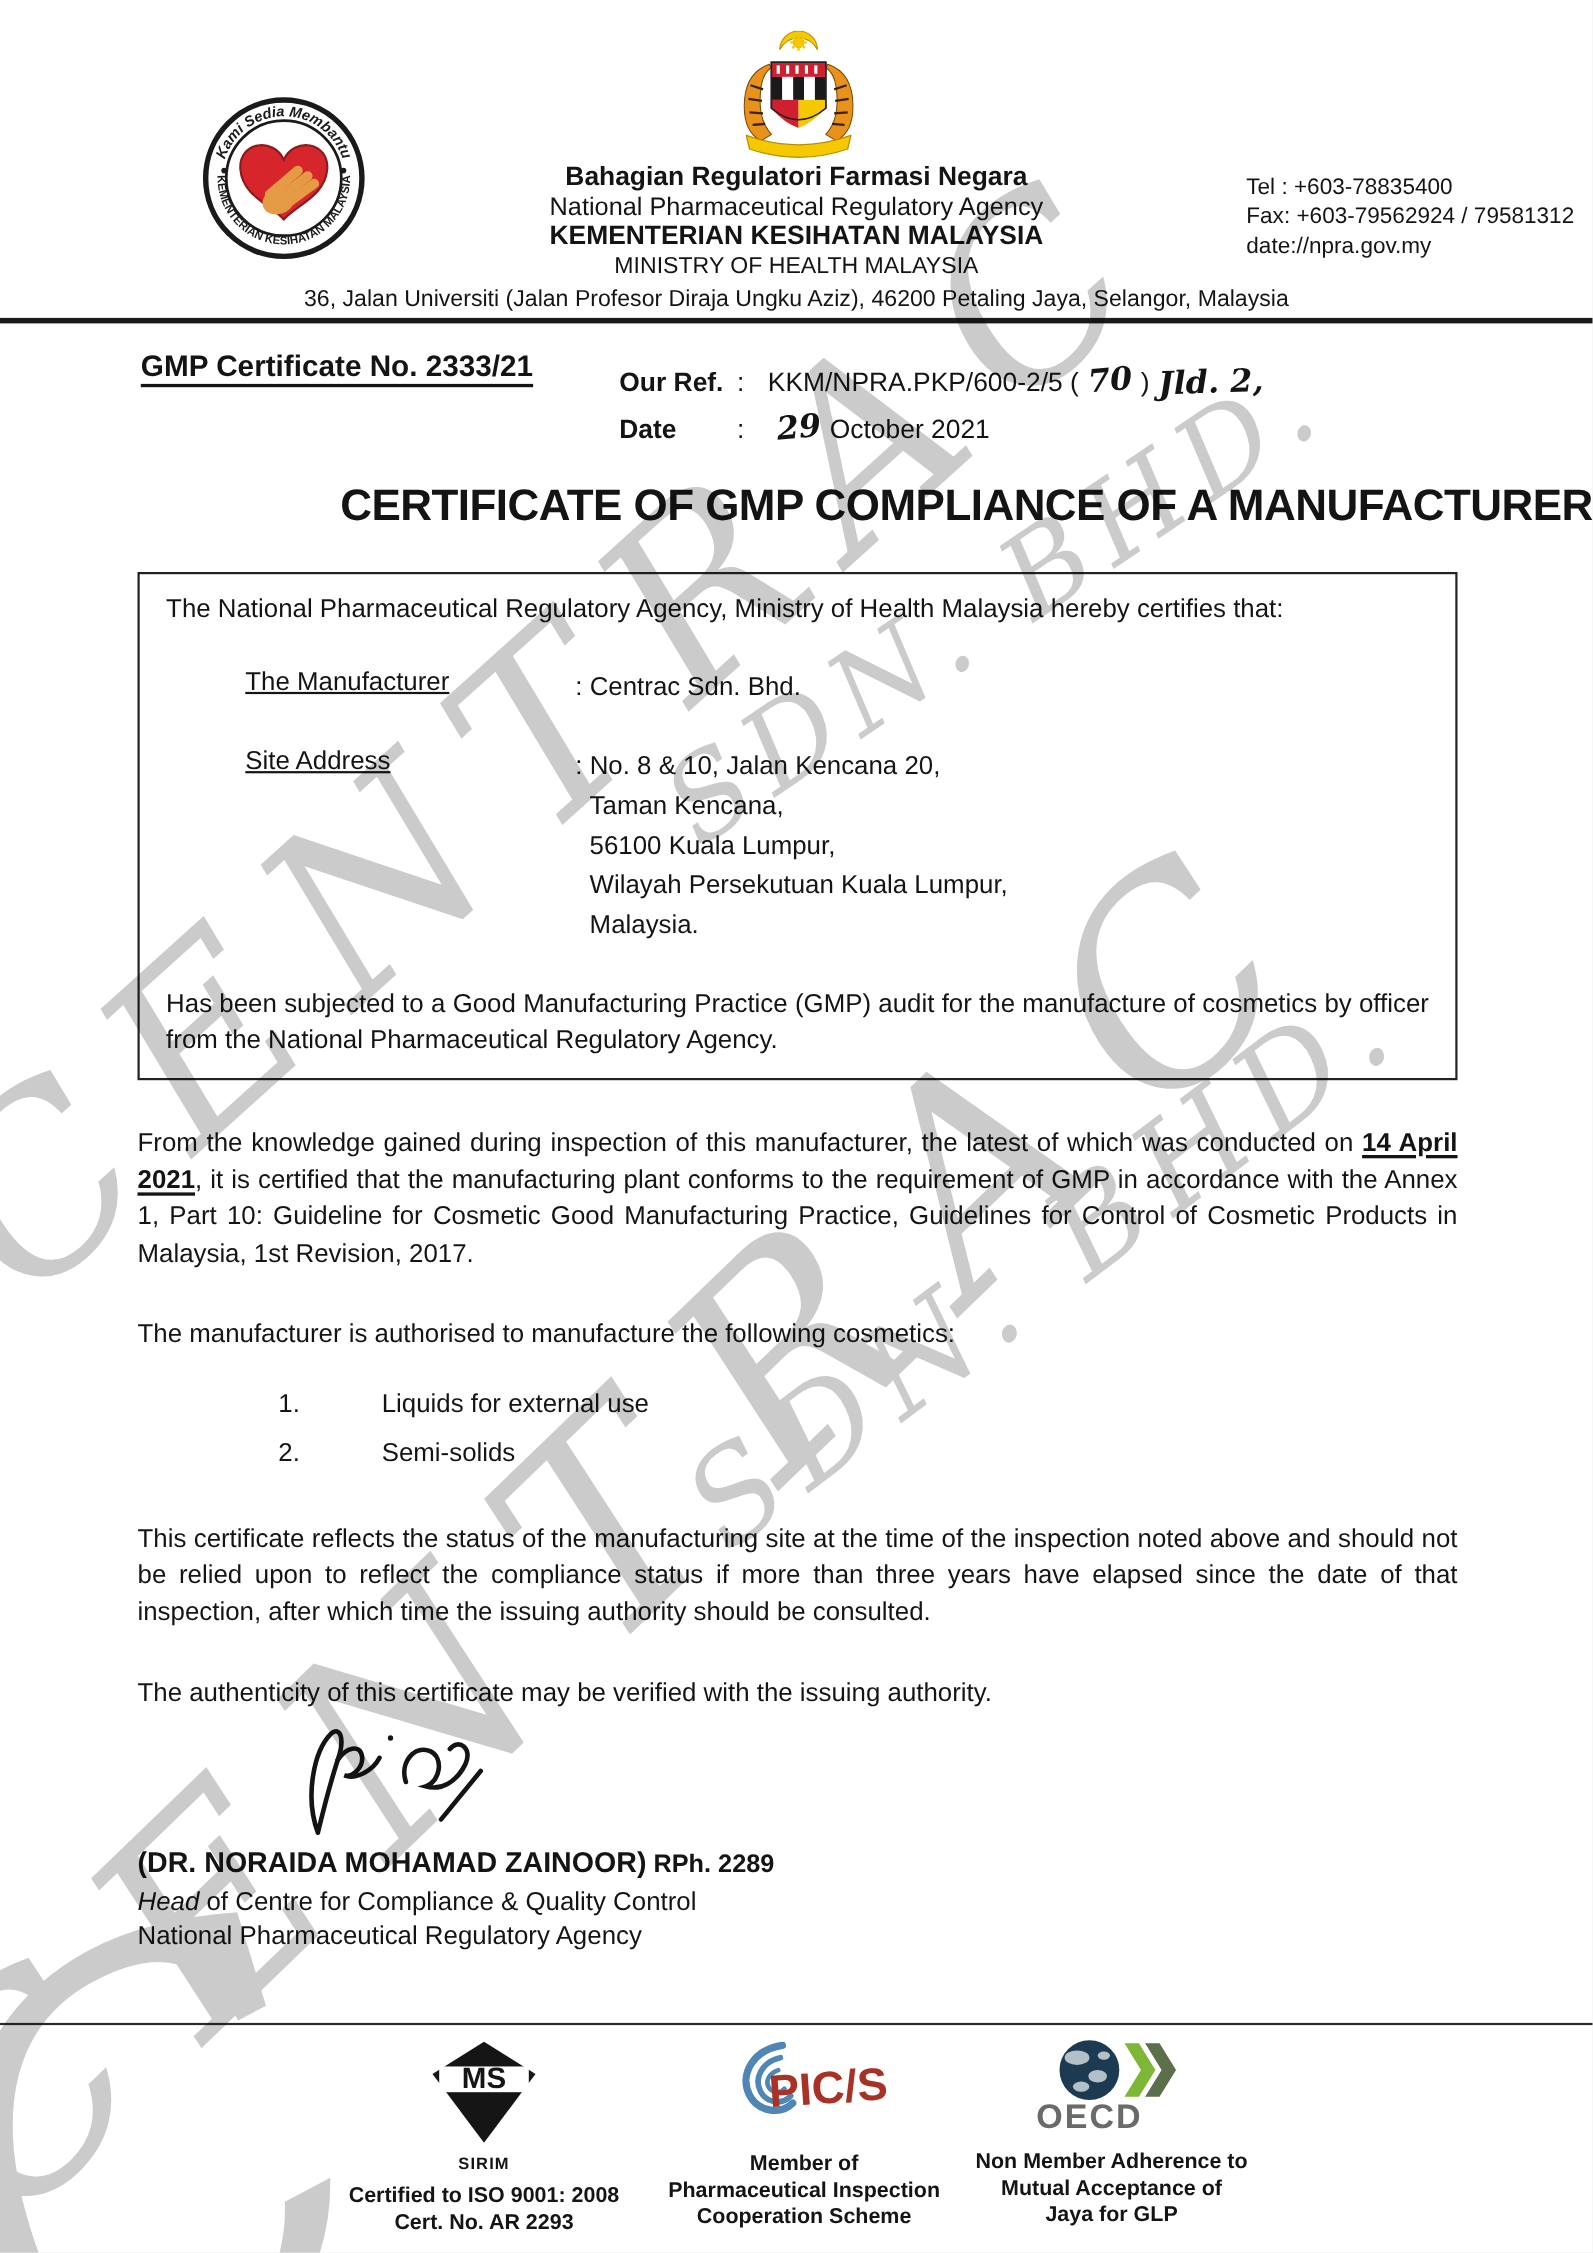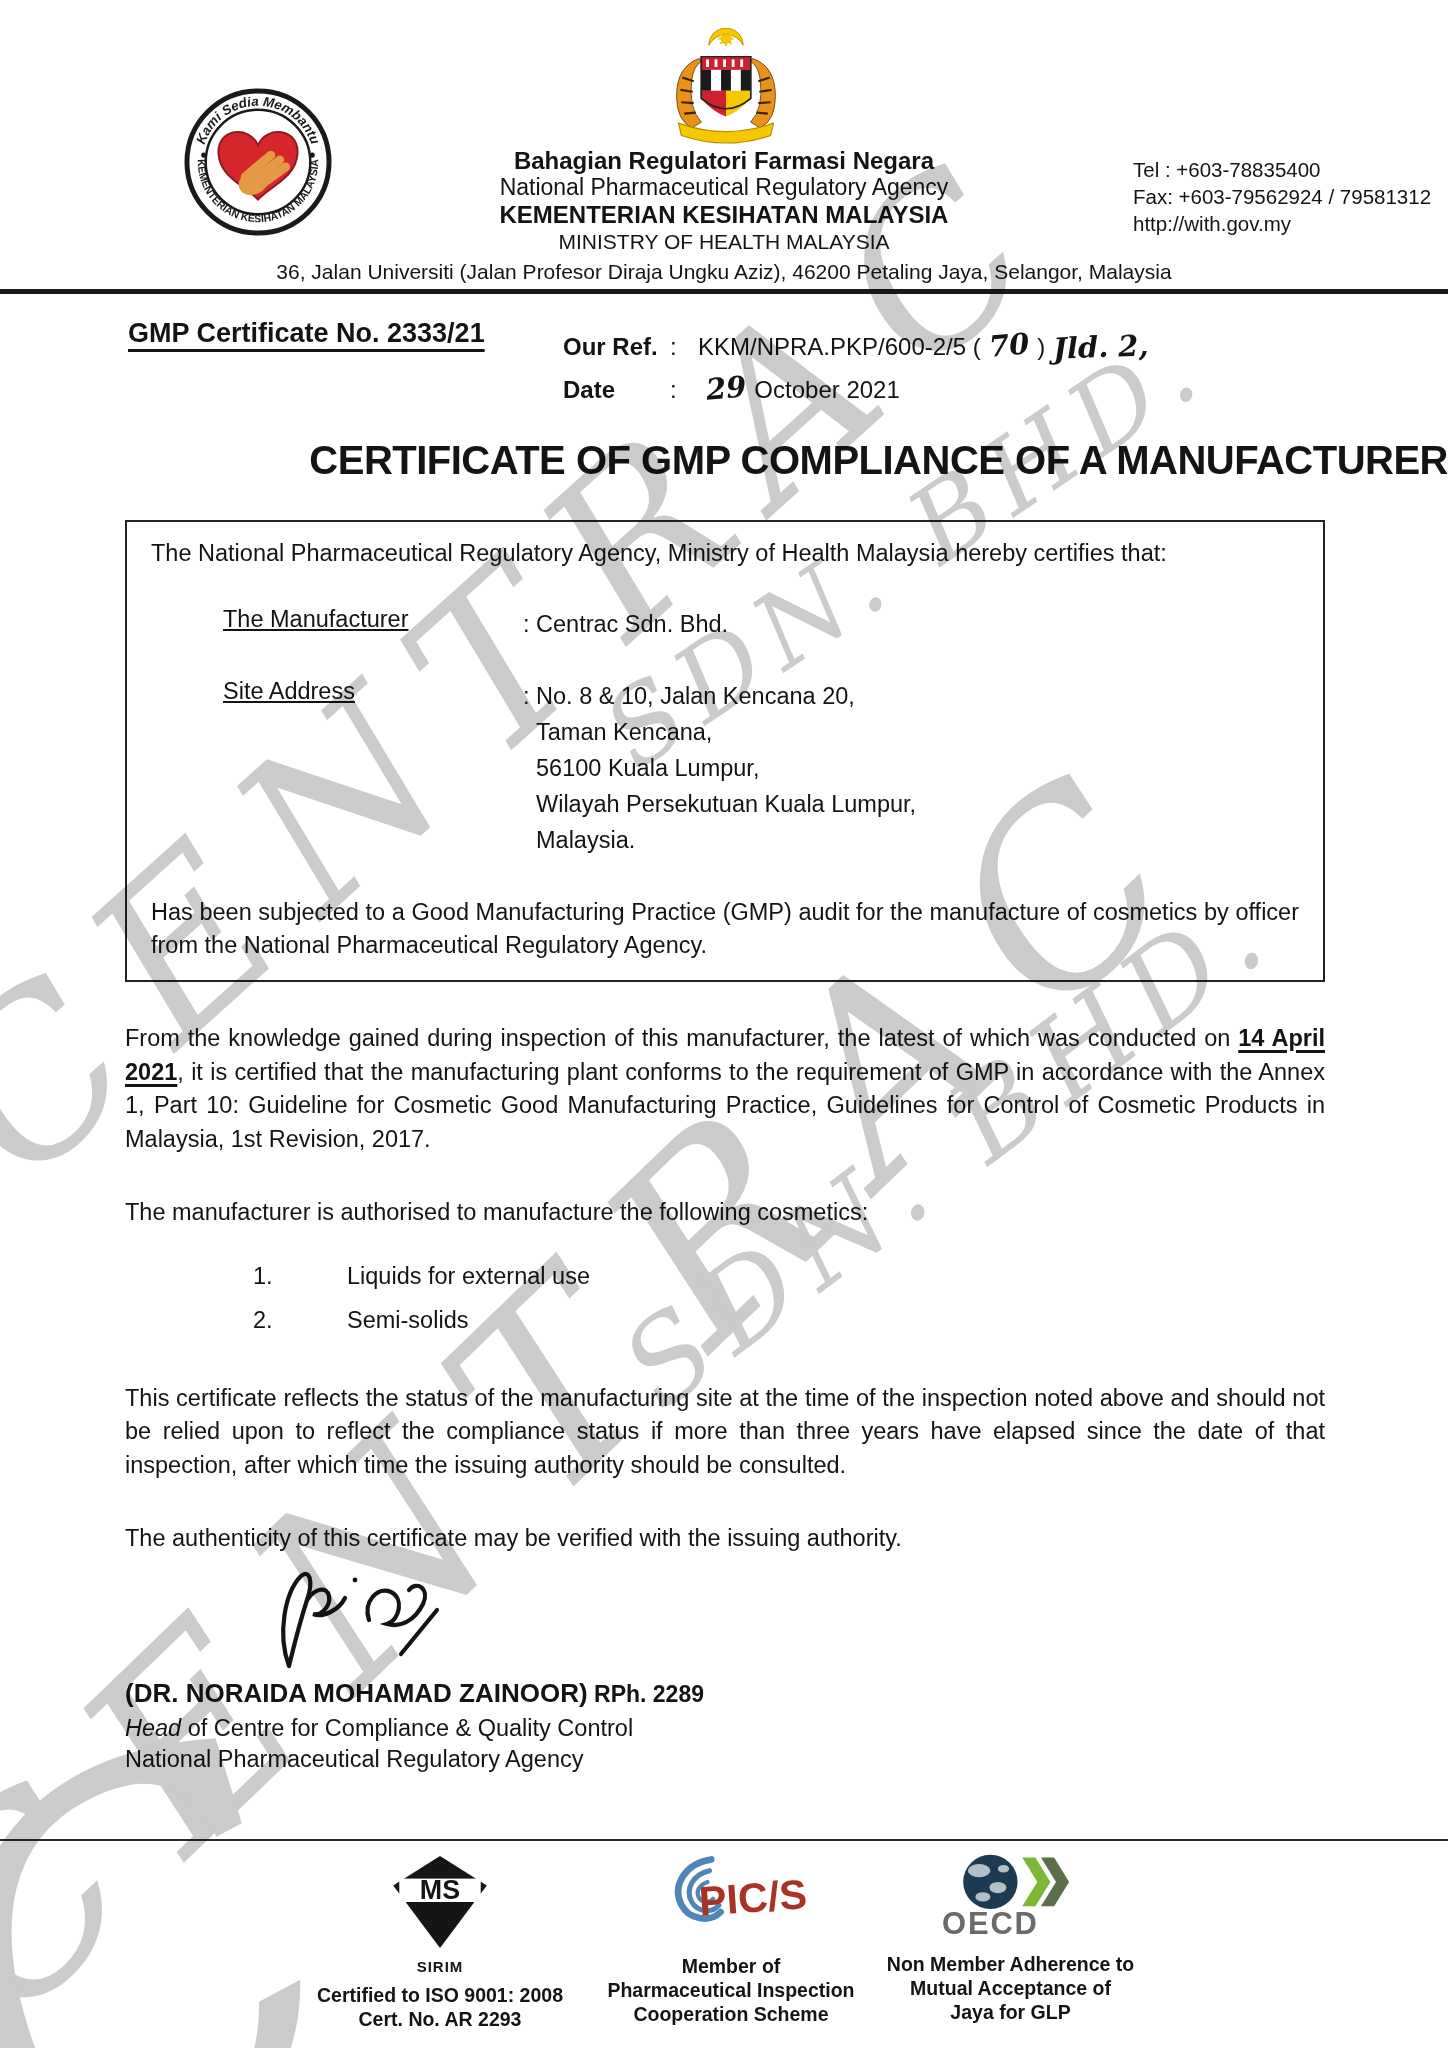--- a/index.html
+++ b/index.html
@@ -161,21 +161,21 @@
       <div class="h1">Bahagian Regulatori Farmasi Negara</div>
       <div class="h2">National Pharmaceutical Regulatory Agency</div>
       <div class="h3">KEMENTERIAN KESIHATAN MALAYSIA</div>
       <div class="h4">MINISTRY OF HEALTH MALAYSIA</div>
       <div class="h5">36, Jalan Universiti (Jalan Profesor Diraja Ungku Aziz), 46200 Petaling Jaya, Selangor, Malaysia</div>
     </div>
 
     <div class="abs contact">
       <div>Tel : +603-78835400</div>
       <div>Fax: +603-79562924 / 79581312</div>
-      <div>http://with.gov.my</div>
+      <div>date://npra.gov.my</div>
     </div>
 
     <div class="abs rule-thick"></div>
 
     <div class="abs cert-no">GMP Certificate No. 2333/21</div>
 
     <div class="abs ref-block">
       <div class="ref-row">
         <span class="ref-label">Our Ref.</span>
         <span class="ref-colon">:</span>

